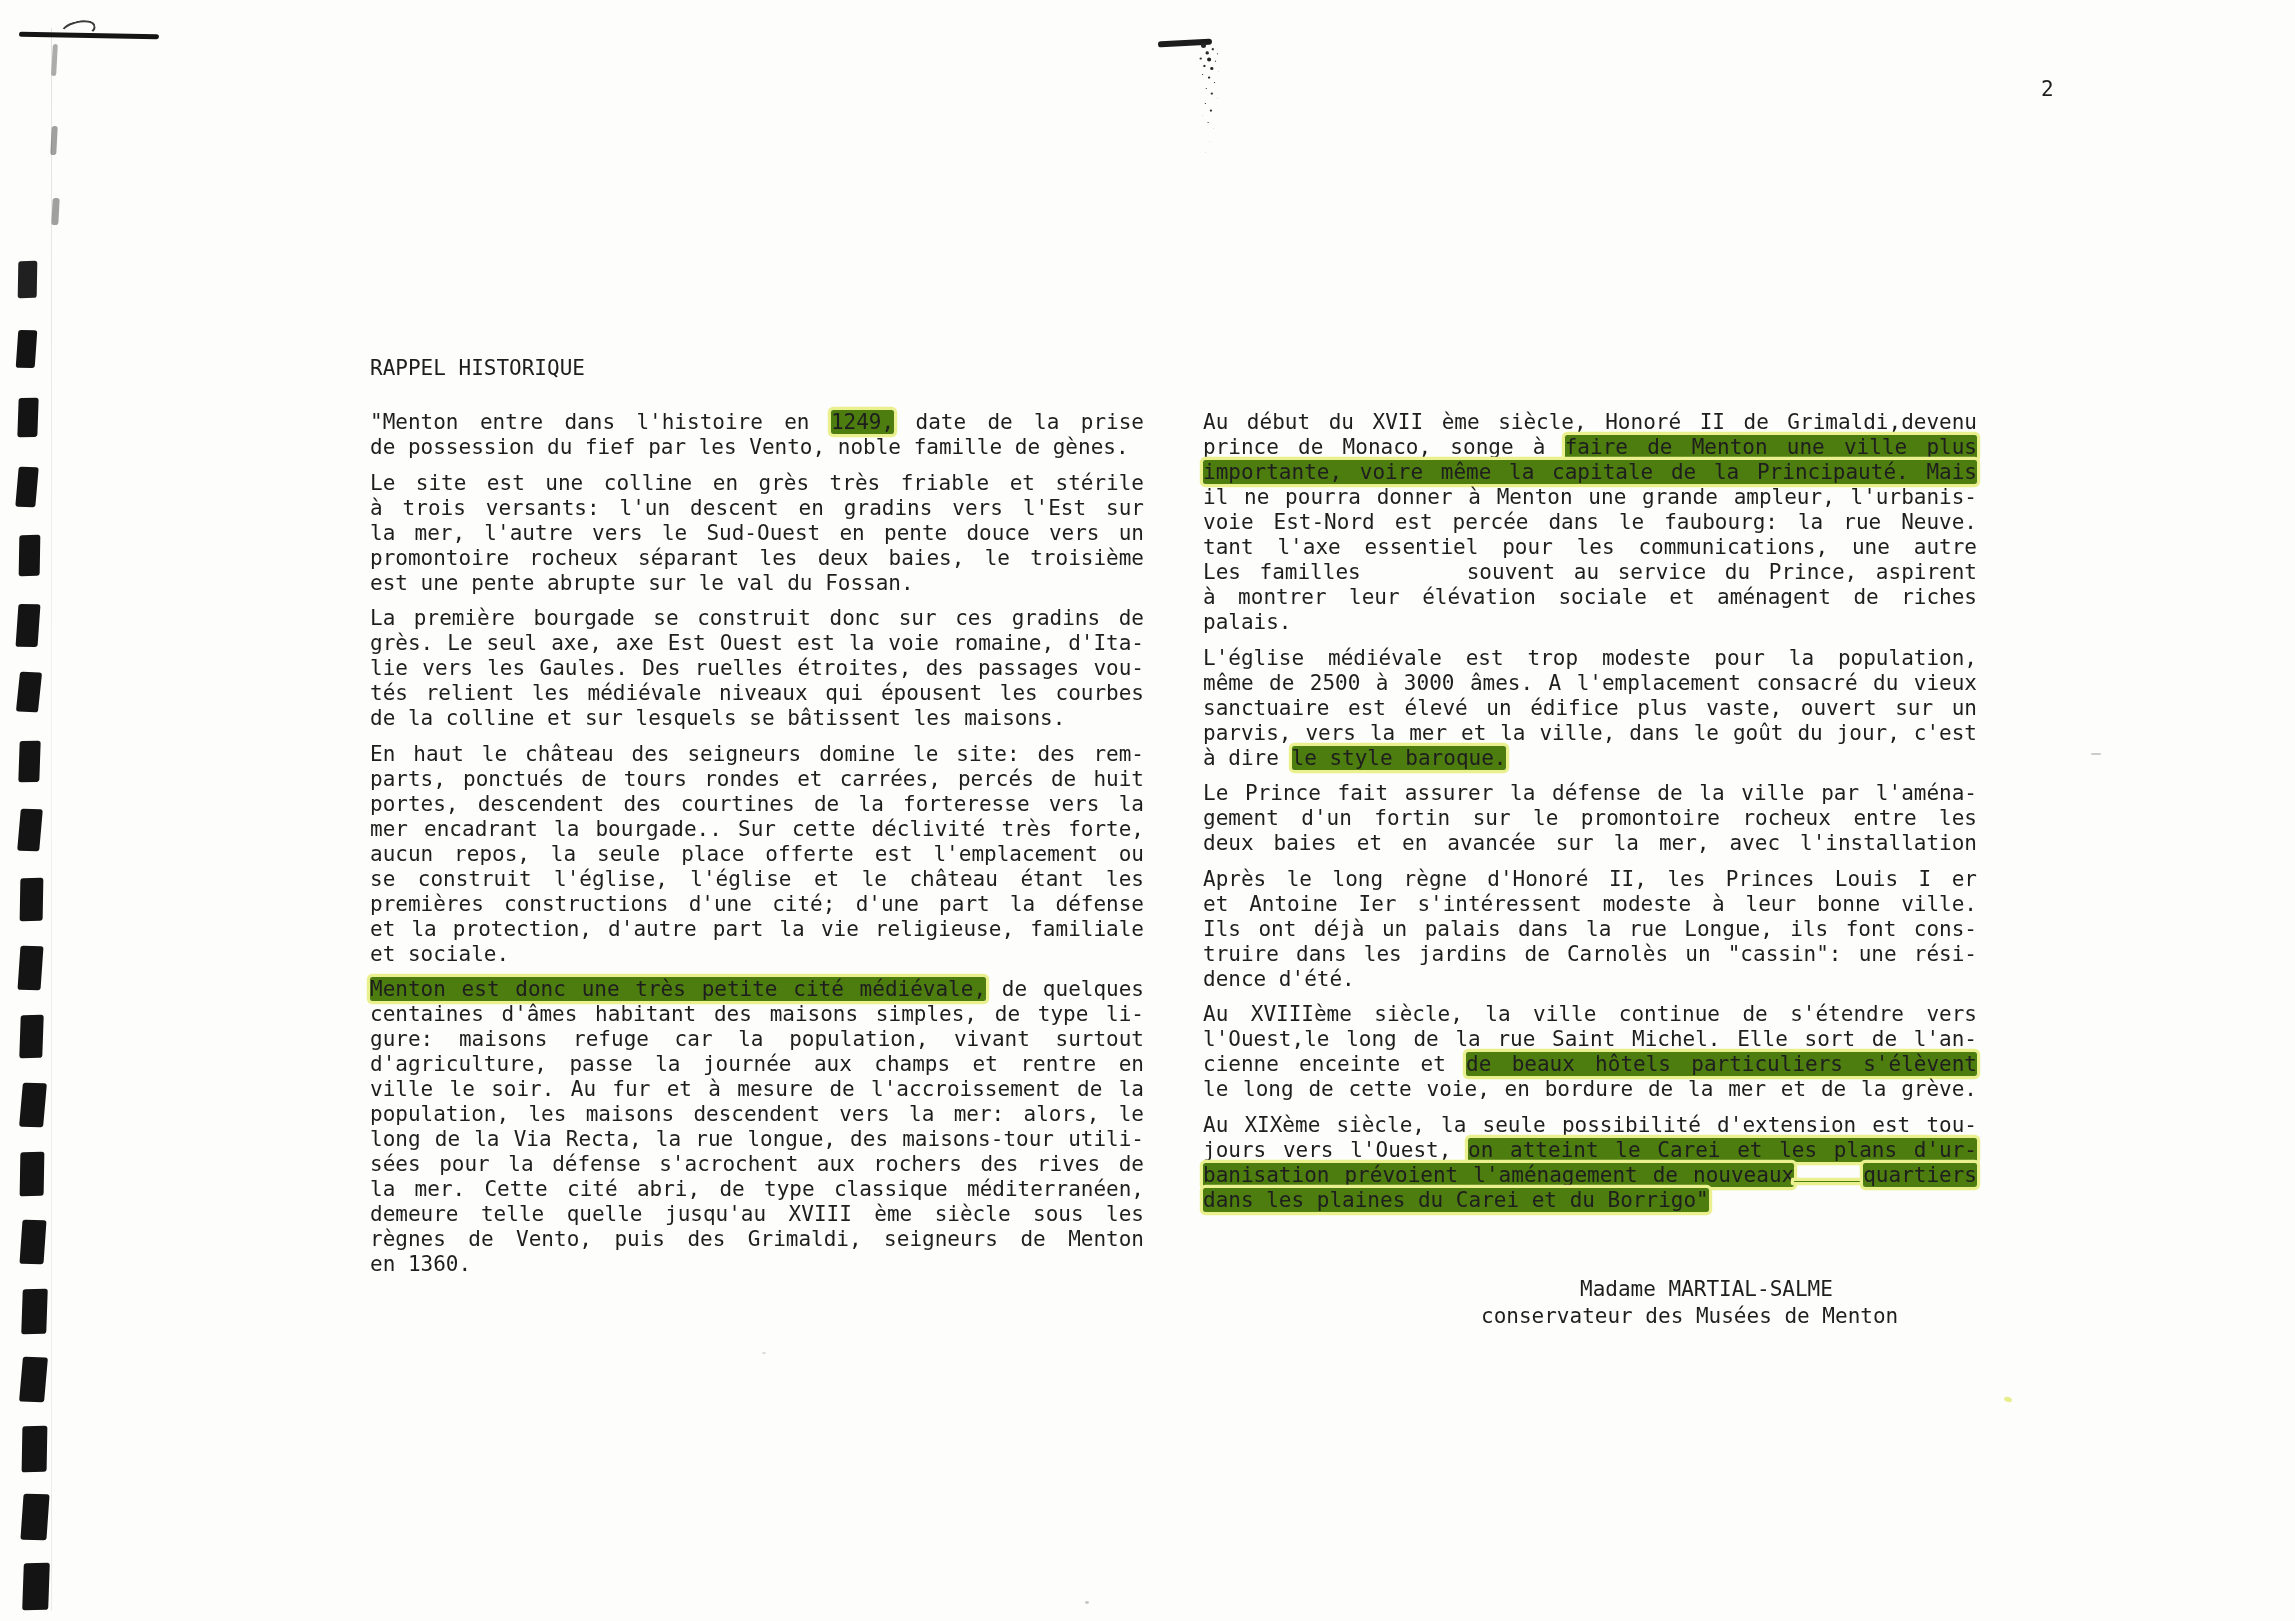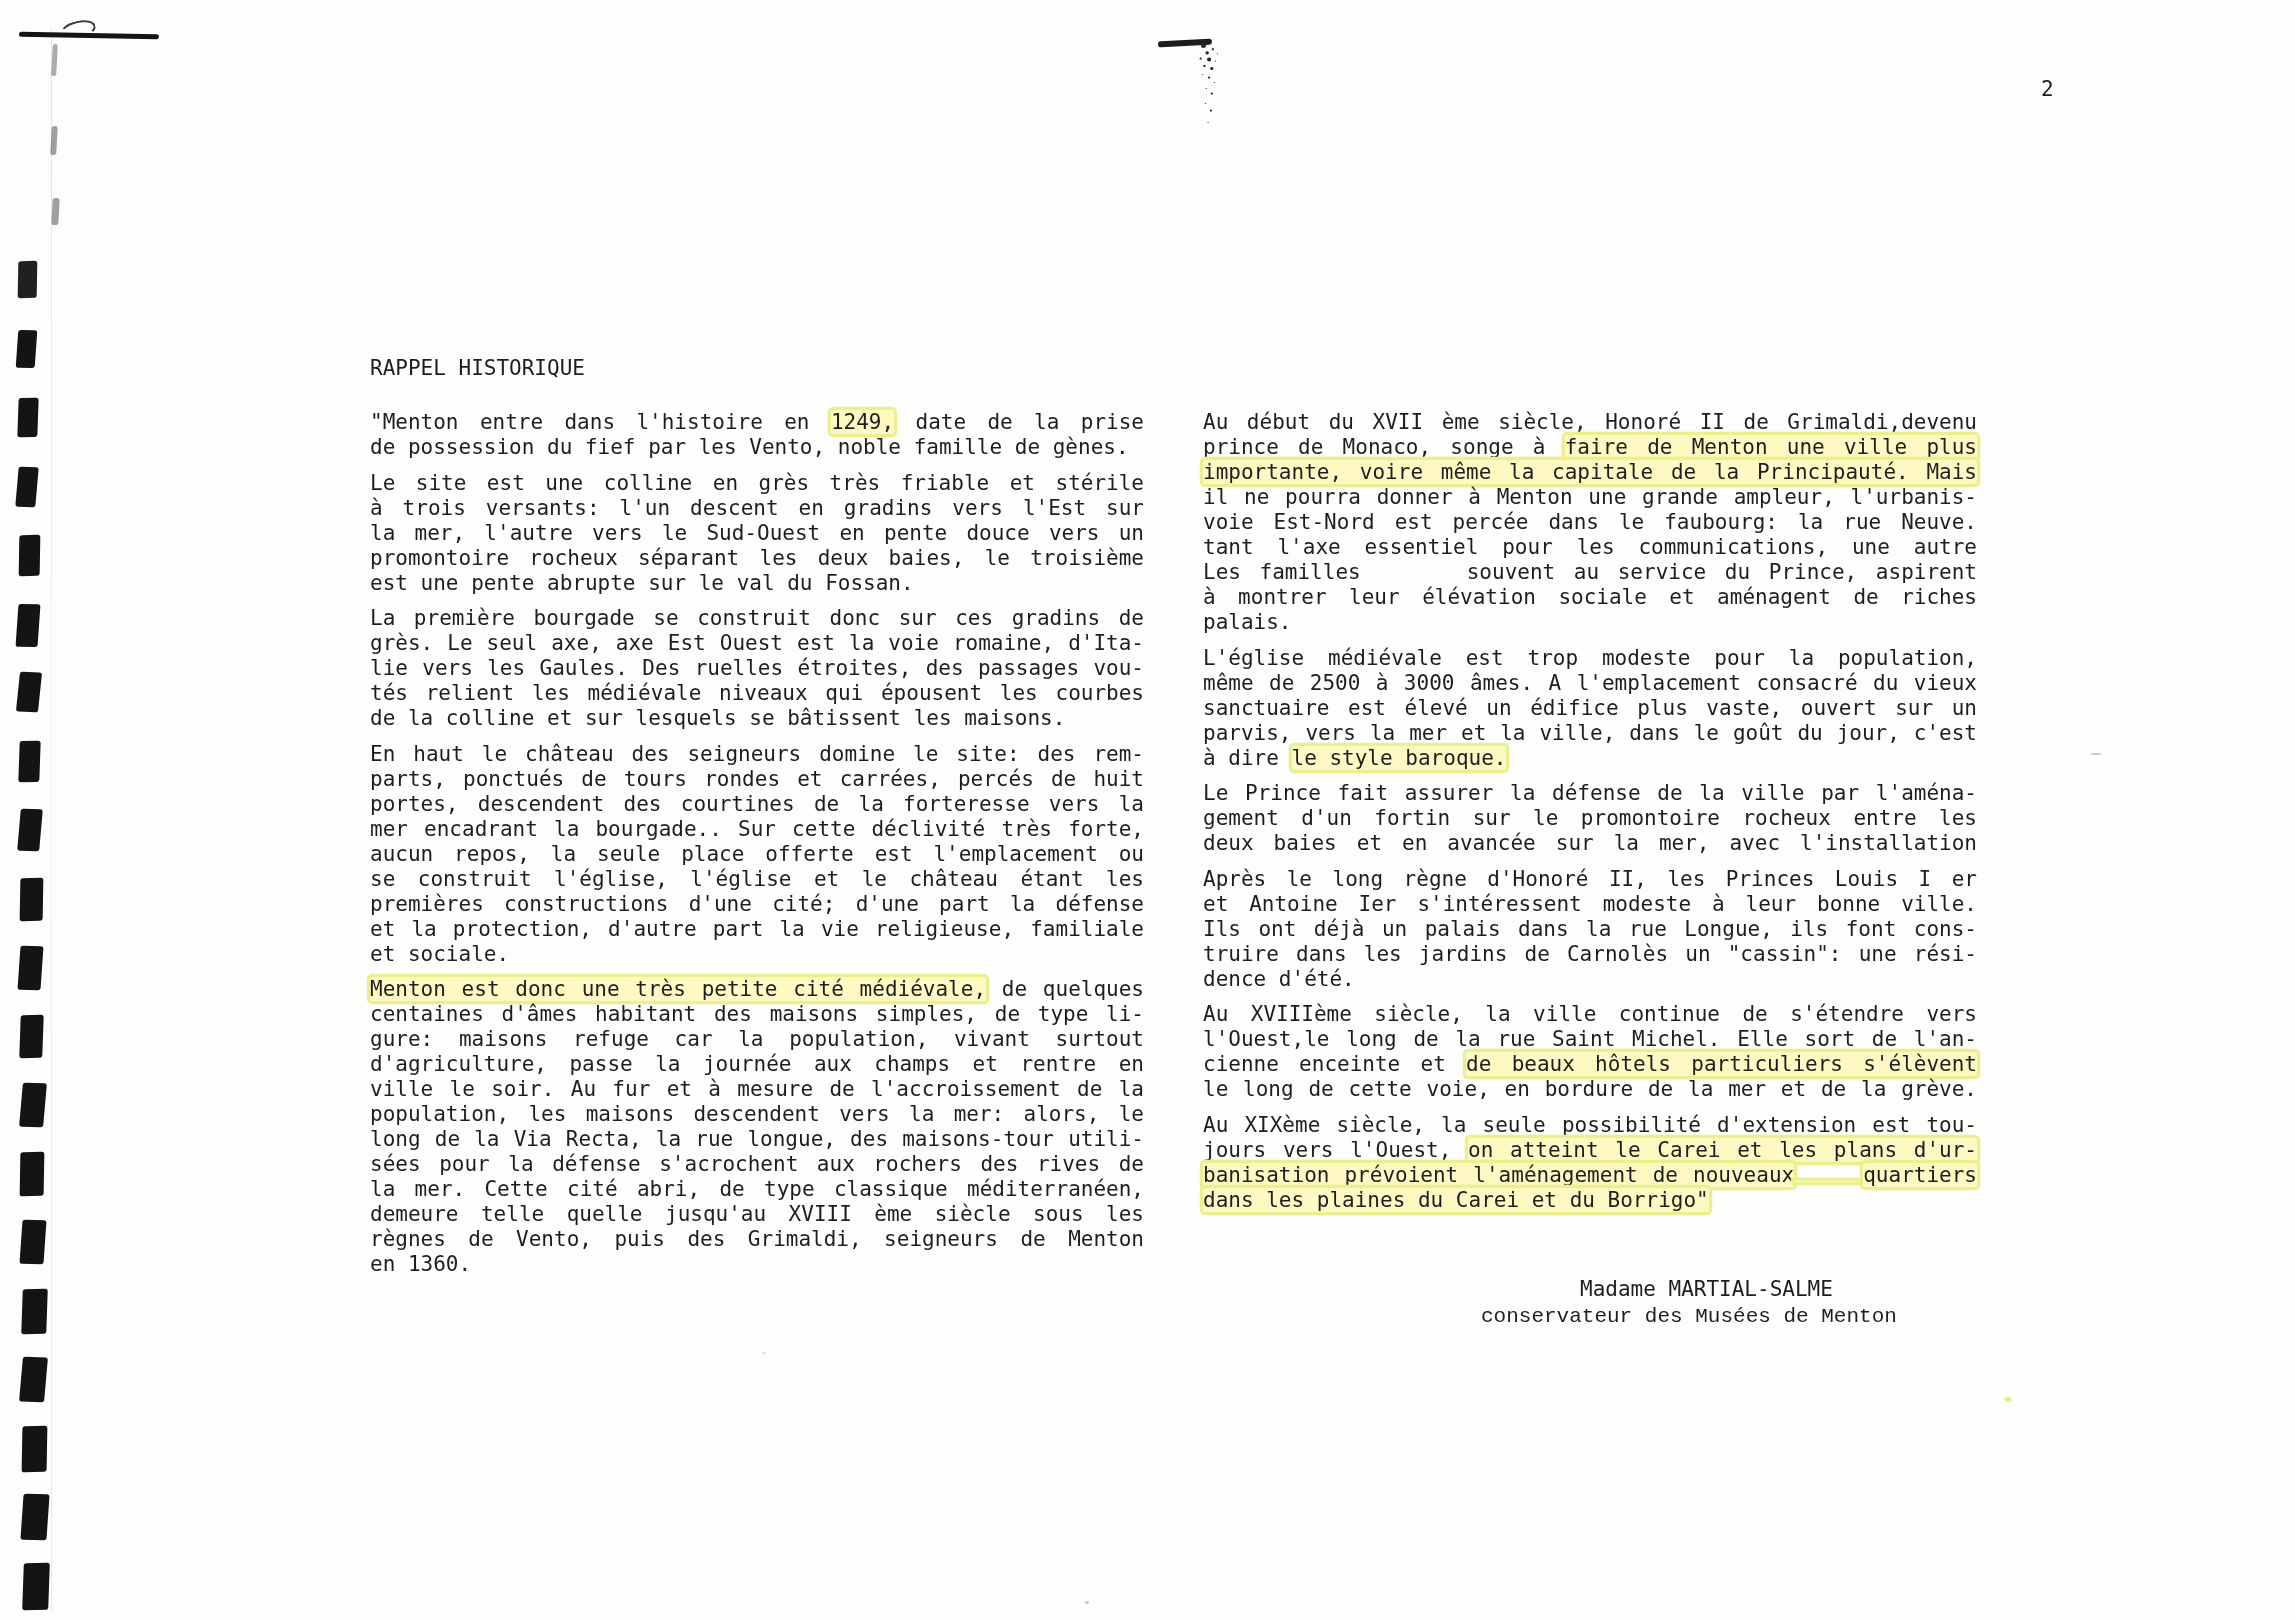--- a/index.html
+++ b/index.html
@@ -18,30 +18,30 @@
   #col-right{left:1203px;top:410px;}
   .doc-title{line-height:25px;margin-bottom:29px;white-space:pre;}
   .para{margin-bottom:10.6px;}
   .line{
     line-height:25px;
     text-align:justify;
     text-align-last:justify;
   }
   .line.last{text-align-last:left;}
   .hl{
-    background:#fef9c3;
+    background:#4d7c0f;
     box-shadow:0 0 0 3.2px #eaf08d;
     border-radius:2.3px;
   }
   .gap{display:inline-block;height:0.5px;}
   
   .page-num{position:absolute;left:2041px;top:78px;font-size:21px;line-height:23px;}
   
   .sig-line1{position:absolute;left:1580px;top:1277px;line-height:25px;}
-  .sig-line2{position:absolute;left:1481px;top:1304px;line-height:25px;font-family:Liberation Mono, monospace;}
+  .sig-line2{position:absolute;left:1481px;top:1304px;line-height:25px;}
   
   .artifacts{position:absolute;left:0;top:0;width:100%;height:100%;pointer-events:none;}
   .page-edge-line{
     position:absolute;left:51px;top:28px;width:1.4px;height:1583px;
     background:linear-gradient(#b5b5b2,#dcdcd8 40%,#cfcfcb);
     opacity:.38;
   }
   .top-scan-line{
     position:absolute;left:18.5px;top:33px;width:140px;height:4.6px;
     background:#151515;border-radius:2.8px;transform:rotate(1.1deg);

